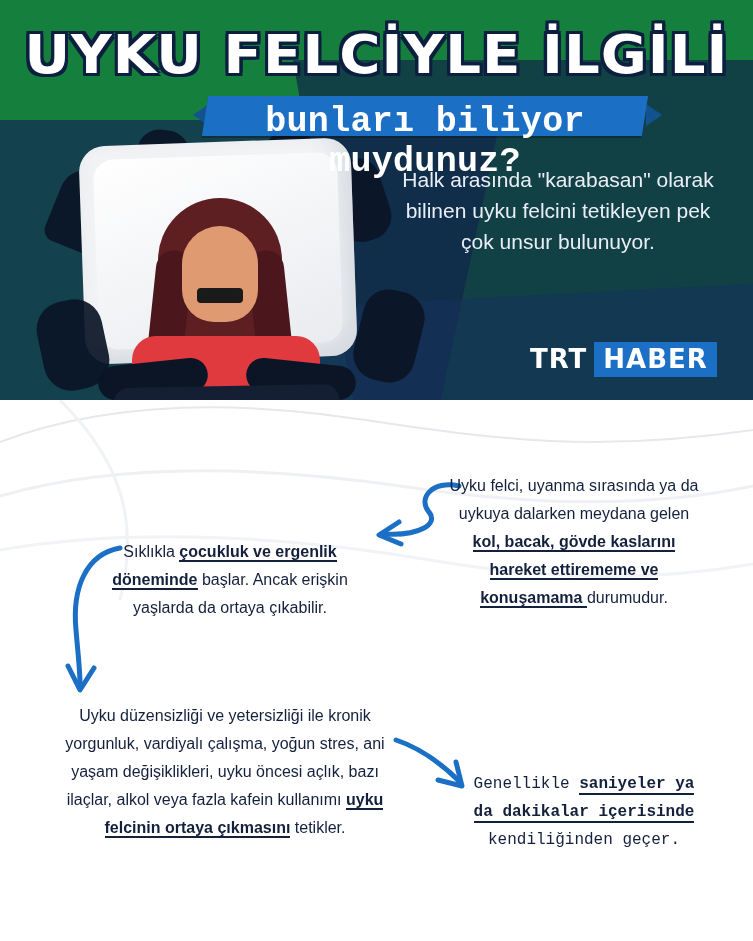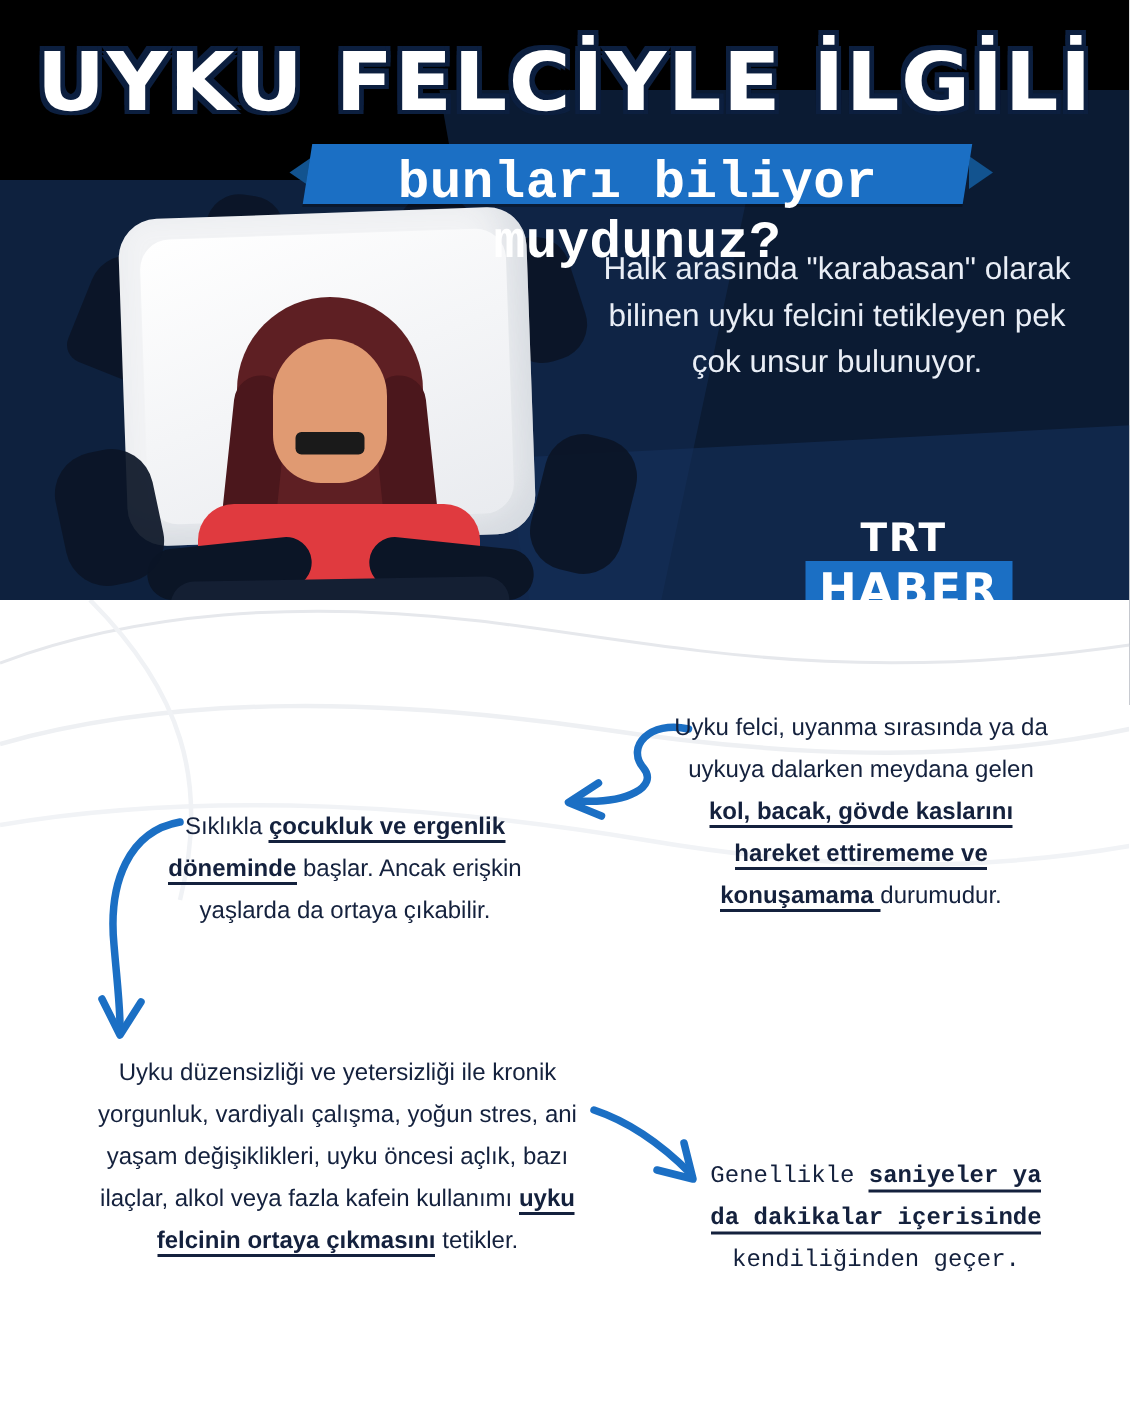--- a/index.html
+++ b/index.html
@@ -20,21 +20,21 @@
     overflow: hidden;
     background: #ffffff;
   }
 
   
   .top-section {
     position: absolute;
     left: 0; top: 0;
     width: 753px;
     height: 470px;
-    background: #000000;
+    background: #15803d;
     overflow: hidden;
   }
   .bg-shade-a {
     position: absolute;
     left: -60px; top: 120px;
     width: 520px; height: 380px;
     background: #132c53;
     transform: skewX(-12deg);
     opacity: .75;
   }
@@ -121,36 +121,35 @@
     line-height: 31px;
   }
 
   
   .logo-wrap {
     position: absolute;
     left: 530px; top: 344px;
     display: flex;
     align-items: center;
     height: 30px;
-    flex-direction: column;
   }
   .logo-trt {
     color: #ffffff;
     font-family: "DejaVu Sans", sans-serif;
     font-weight: bold;
     font-size: 26px;
     letter-spacing: 1px;
   }
   .logo-haber {
     margin-left: 7px;
     background: #1b6fc4;
     color: #ffffff;
     font-family: "DejaVu Sans", sans-serif;
     font-weight: bold;
-    font-size: 30px;
+    font-size: 26px;
     letter-spacing: 1px;
     padding: 2px 9px 3px 9px;
   }
 
   
   .illustration {
     position: absolute;
     left: 40px; top: 130px;
     width: 380px; height: 330px;
   }

